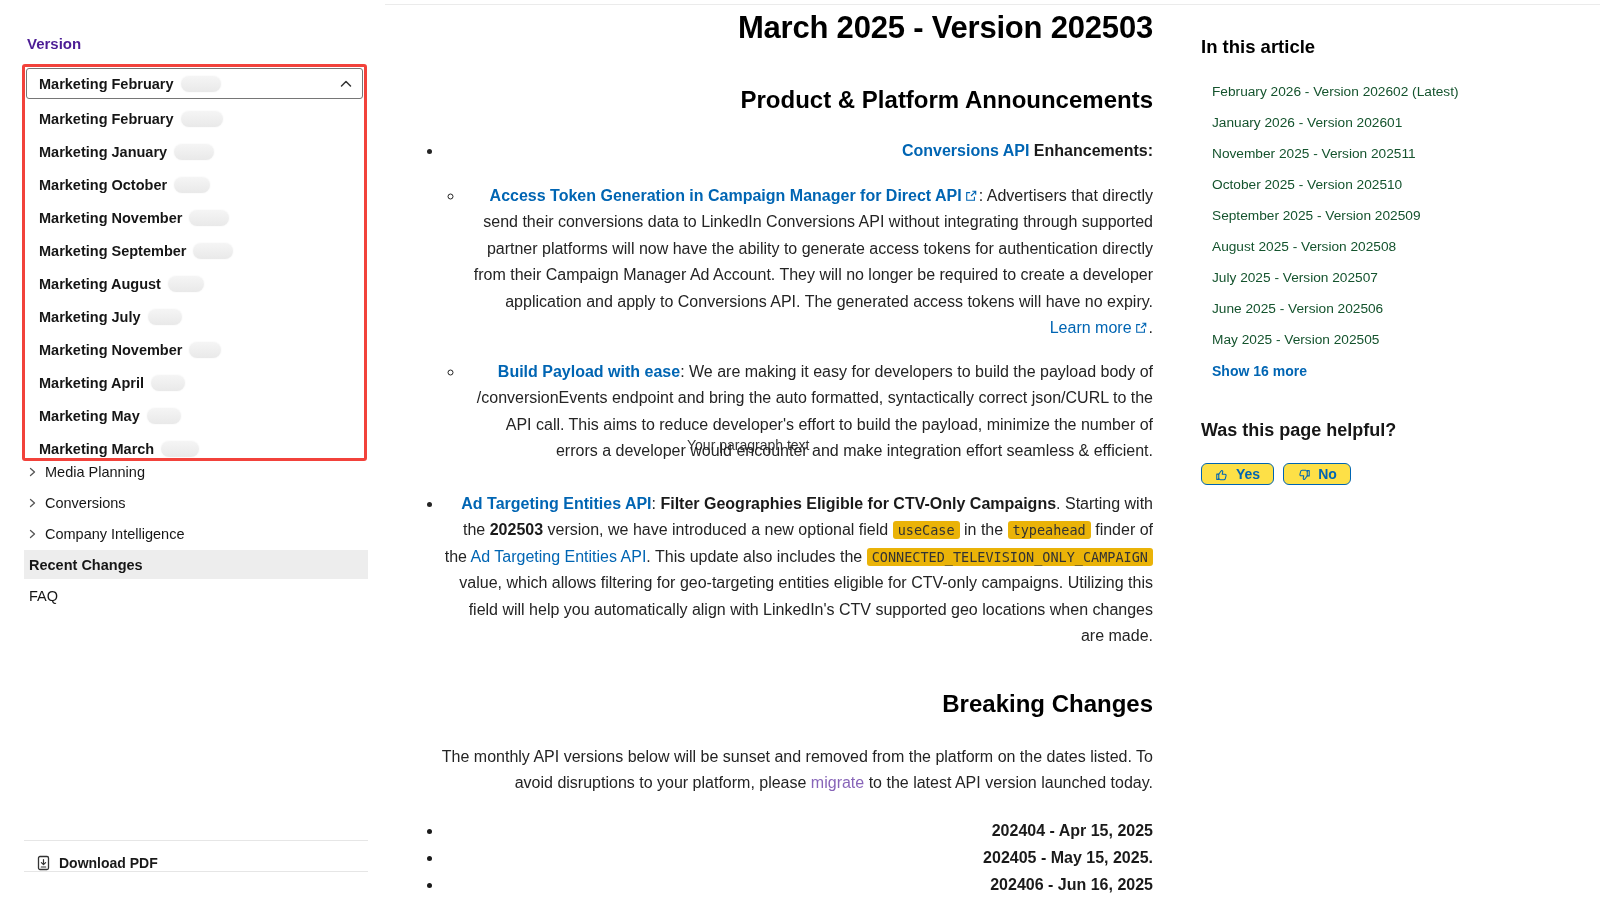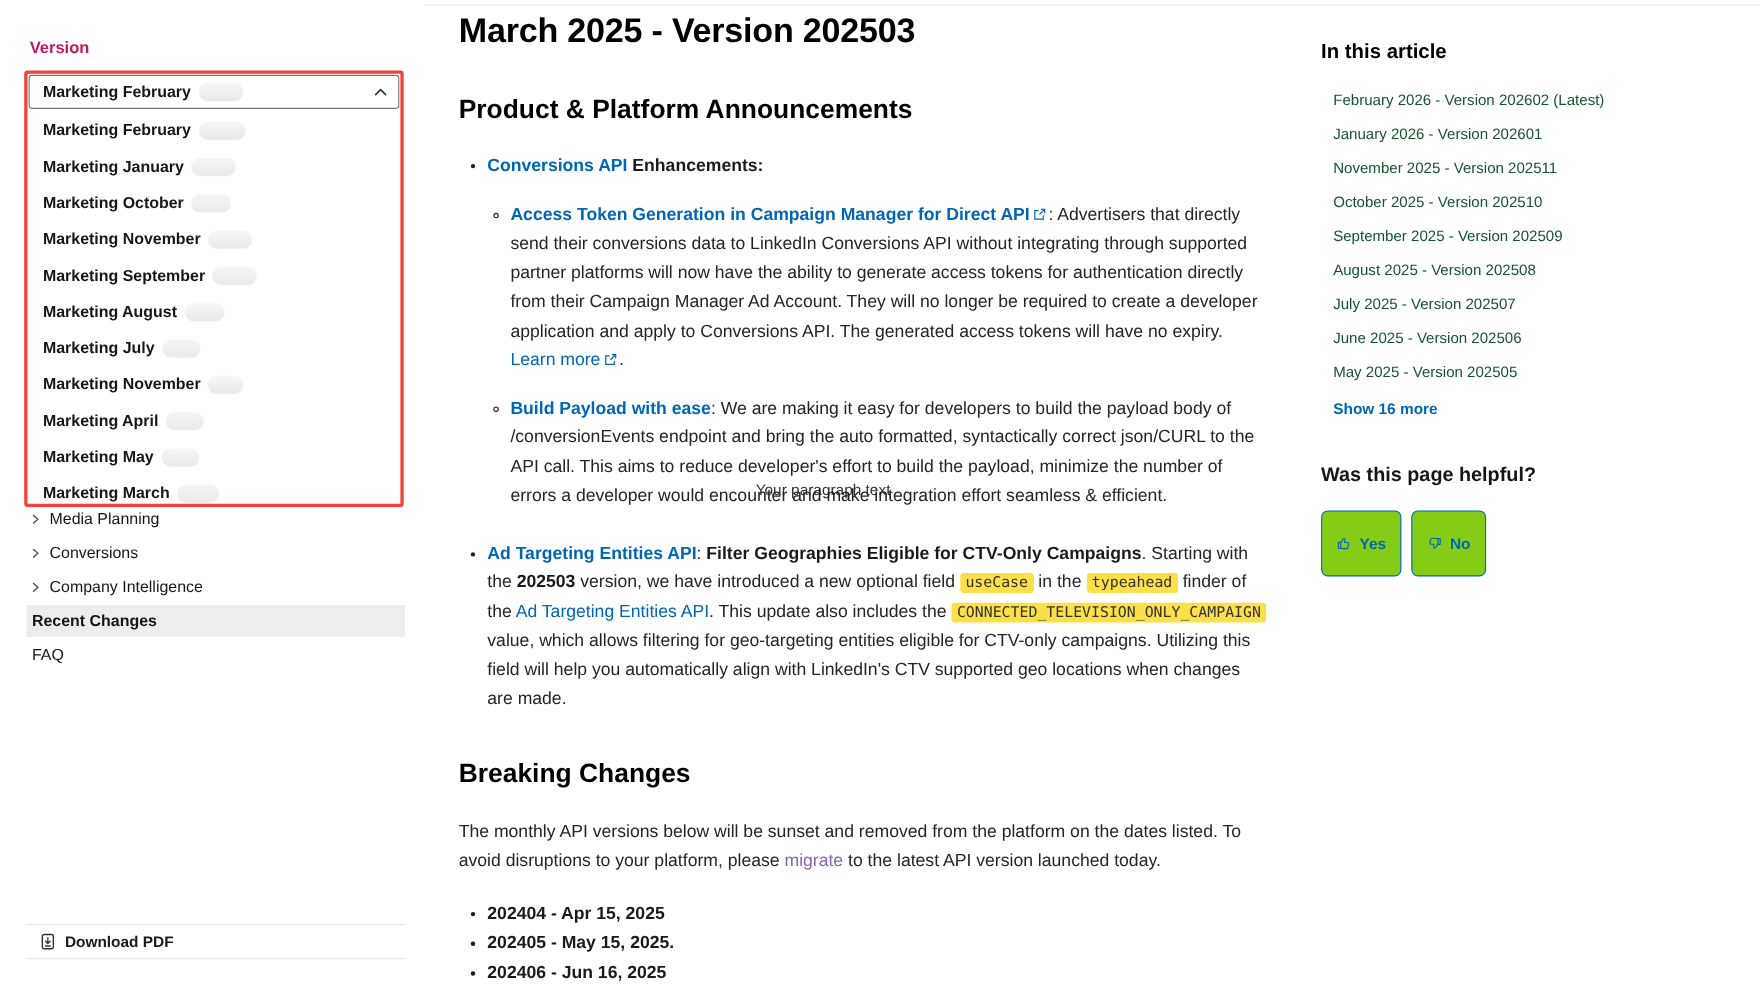--- a/index.html
+++ b/index.html
@@ -3,65 +3,65 @@
 <meta charset="utf-8">
 <style>
   * { box-sizing: border-box; }
   html,body { margin:0; padding:0; }
   body { width:1600px; height:916px; background:#fff; font-family:"Liberation Sans",sans-serif; color:#1a1a1a; }
   .page { position:relative; width:1600px; height:916px; overflow:hidden; background:#fff; }
   .top-line { position:absolute; left:385px; top:4px; width:1215px; height:1px; background:#ebebeb; }
 
   
   .sidebar { position:absolute; left:0; top:0; width:392px; height:916px; }
-  .version-label { position:absolute; left:27px; top:35px; font-size:15px; font-weight:600; color:#be185d; }
+  .version-label { position:absolute; left:27px; top:35px; font-size:15px; font-weight:600; color:#4c1d95; }
   .red-box { position:absolute; left:22px; top:64px; width:345px; height:397px; border:3px solid #f2423b; border-radius:3px; background:#fff; padding:1px; }
   .select { display:flex; align-items:center; height:31px; border:1px solid #767676; border-radius:3px; padding:0 10px 0 12px; background:#fff; cursor:pointer; }
   .select .lbl { font-size:14.5px; font-weight:600; color:#161616; }
   .pill { display:inline-block; height:16px; border-radius:9px; margin-left:7px; background:linear-gradient(180deg,#f5f5f5,#e9e9e9); box-shadow:0 0 2px rgba(0,0,0,0.06); width:var(--pw,38px); }
   .chev-up { margin-left:auto; }
   .options { list-style:none; margin:3px 0 0; padding:0; }
   .options li { height:33px; display:flex; align-items:center; padding-left:13px; font-size:14.5px; font-weight:600; color:#161616; cursor:pointer; }
 
   .nav { position:absolute; left:24px; top:456px; width:344px; font-size:14.5px; color:#161616; }
   .nav-item { height:31px; display:flex; align-items:center; gap:9px; padding-left:5px; cursor:pointer; }
   .nav-item.plain { padding-left:5px; }
   .nav-item.active { background:#ededed; font-weight:600; height:29px; margin:1px 0; }
-  .pdf-row { position:absolute; left:24px; top:840px; width:344px; height:32px; border-top:1px solid #e6e6e6; border-bottom:1px solid #e6e6e6; display:flex; align-items:center; gap:9px; padding-left:13px; font-size:14px; font-weight:600; cursor:pointer; }
+  .pdf-row { position:absolute; left:24px; top:840px; width:344px; height:32px; border-top:1px solid #e6e6e6; border-bottom:1px solid #e6e6e6; display:flex; align-items:flex-end; gap:9px; padding-left:13px; font-size:14px; font-weight:600; cursor:pointer; }
 
   
-  .main { position:absolute; left:417px; top:0; width:736px; }
+  .main { position:absolute; left:417px; top:0; width:736px;text-align:right; }
   .main h1 { margin:10px 0 0; font-size:31px; font-weight:600; color:#000; letter-spacing:-0.2px; }
   .main h2 { margin:40px 0 0; font-size:24px; font-weight:600; color:#000; }
   .body-txt { font-size:16px; line-height:26.5px; color:#242424; }
   ul.l1 { margin:24px 0 0; padding-left:26px; }
   ul.l1 > li { margin-bottom:26px; }
   ul.l2 { list-style:circle; margin:18px 0 0; padding-left:21px; }
   ul.l2 > li { margin-bottom:17px; }
   .lnk { color:#0065b3; text-decoration:none; cursor:pointer; }
   .lnk.b { font-weight:600; }
   .bold { font-weight:600; color:#1a1a1a; }
-  .code { font-family:"DejaVu Sans Mono",monospace; font-size:13.5px; background:#fde047; border-radius:3px; padding:1px 5px; color:#333; white-space:nowrap; }
+  .code { font-family:"DejaVu Sans Mono",monospace; font-size:13.5px; background:#eab308; border-radius:3px; padding:1px 5px; color:#333; white-space:nowrap; }
   .ext { margin:0 2px 0 3px; vertical-align:-1px; }
   .p-break { margin:26px 0 0; }
   ul.sunset { margin:20px 0 0; padding-left:26px; font-weight:600; }
   ul.sunset li { line-height:27px; color:#1a1a1a; }
   .visited { color:#8764b8; text-decoration:none; cursor:pointer; }
   .watermark { position:absolute; left:687px; top:437px; font-size:14px; color:rgba(30,30,30,0.92); white-space:nowrap; pointer-events:none; }
 
   
   .toc { position:absolute; left:1201px; top:36px; width:320px; }
   .toc h3 { margin:0; font-size:18.5px; font-weight:600; color:#000; }
   .toc ul { list-style:none; margin:24px 0 0; padding:0 0 0 11px; }
   .toc ul li { margin-bottom:13px; }
   .toc ul li a { font-size:13.7px; color:#14532d; text-decoration:none; line-height:14px; cursor:pointer; }
   .show-more { display:inline-block; margin:2px 0 0 11px; font-size:14px; font-weight:600; color:#0065b3; text-decoration:none; cursor:pointer; }
   .feedback h4 { margin:40px 0 0; font-size:18px; font-weight:600; color:#161616; }
   .fb-btns { display:flex; gap:9px; margin-top:22px; }
-  .fb-btn { display:inline-flex; align-items:center; gap:7px; border:1px solid #0065b3; background:#84cc16; color:#0065b3; font-family:inherit; font-size:14px; font-weight:600; padding:21px 13px; border-radius:6px; cursor:pointer; }
+  .fb-btn { display:inline-flex; align-items:flex-end; gap:7px; border:1px solid #0065b3; background:#fde047; color:#0065b3; font-family:inherit; font-size:14px; font-weight:600; padding:2px 13px; border-radius:6px; cursor:pointer; }
 </style>
 </head>
 <body>
 
 <div class="page">
   <div class="top-line"></div>
 
   <aside class="sidebar">
     <div class="version-label">Version</div>
 

